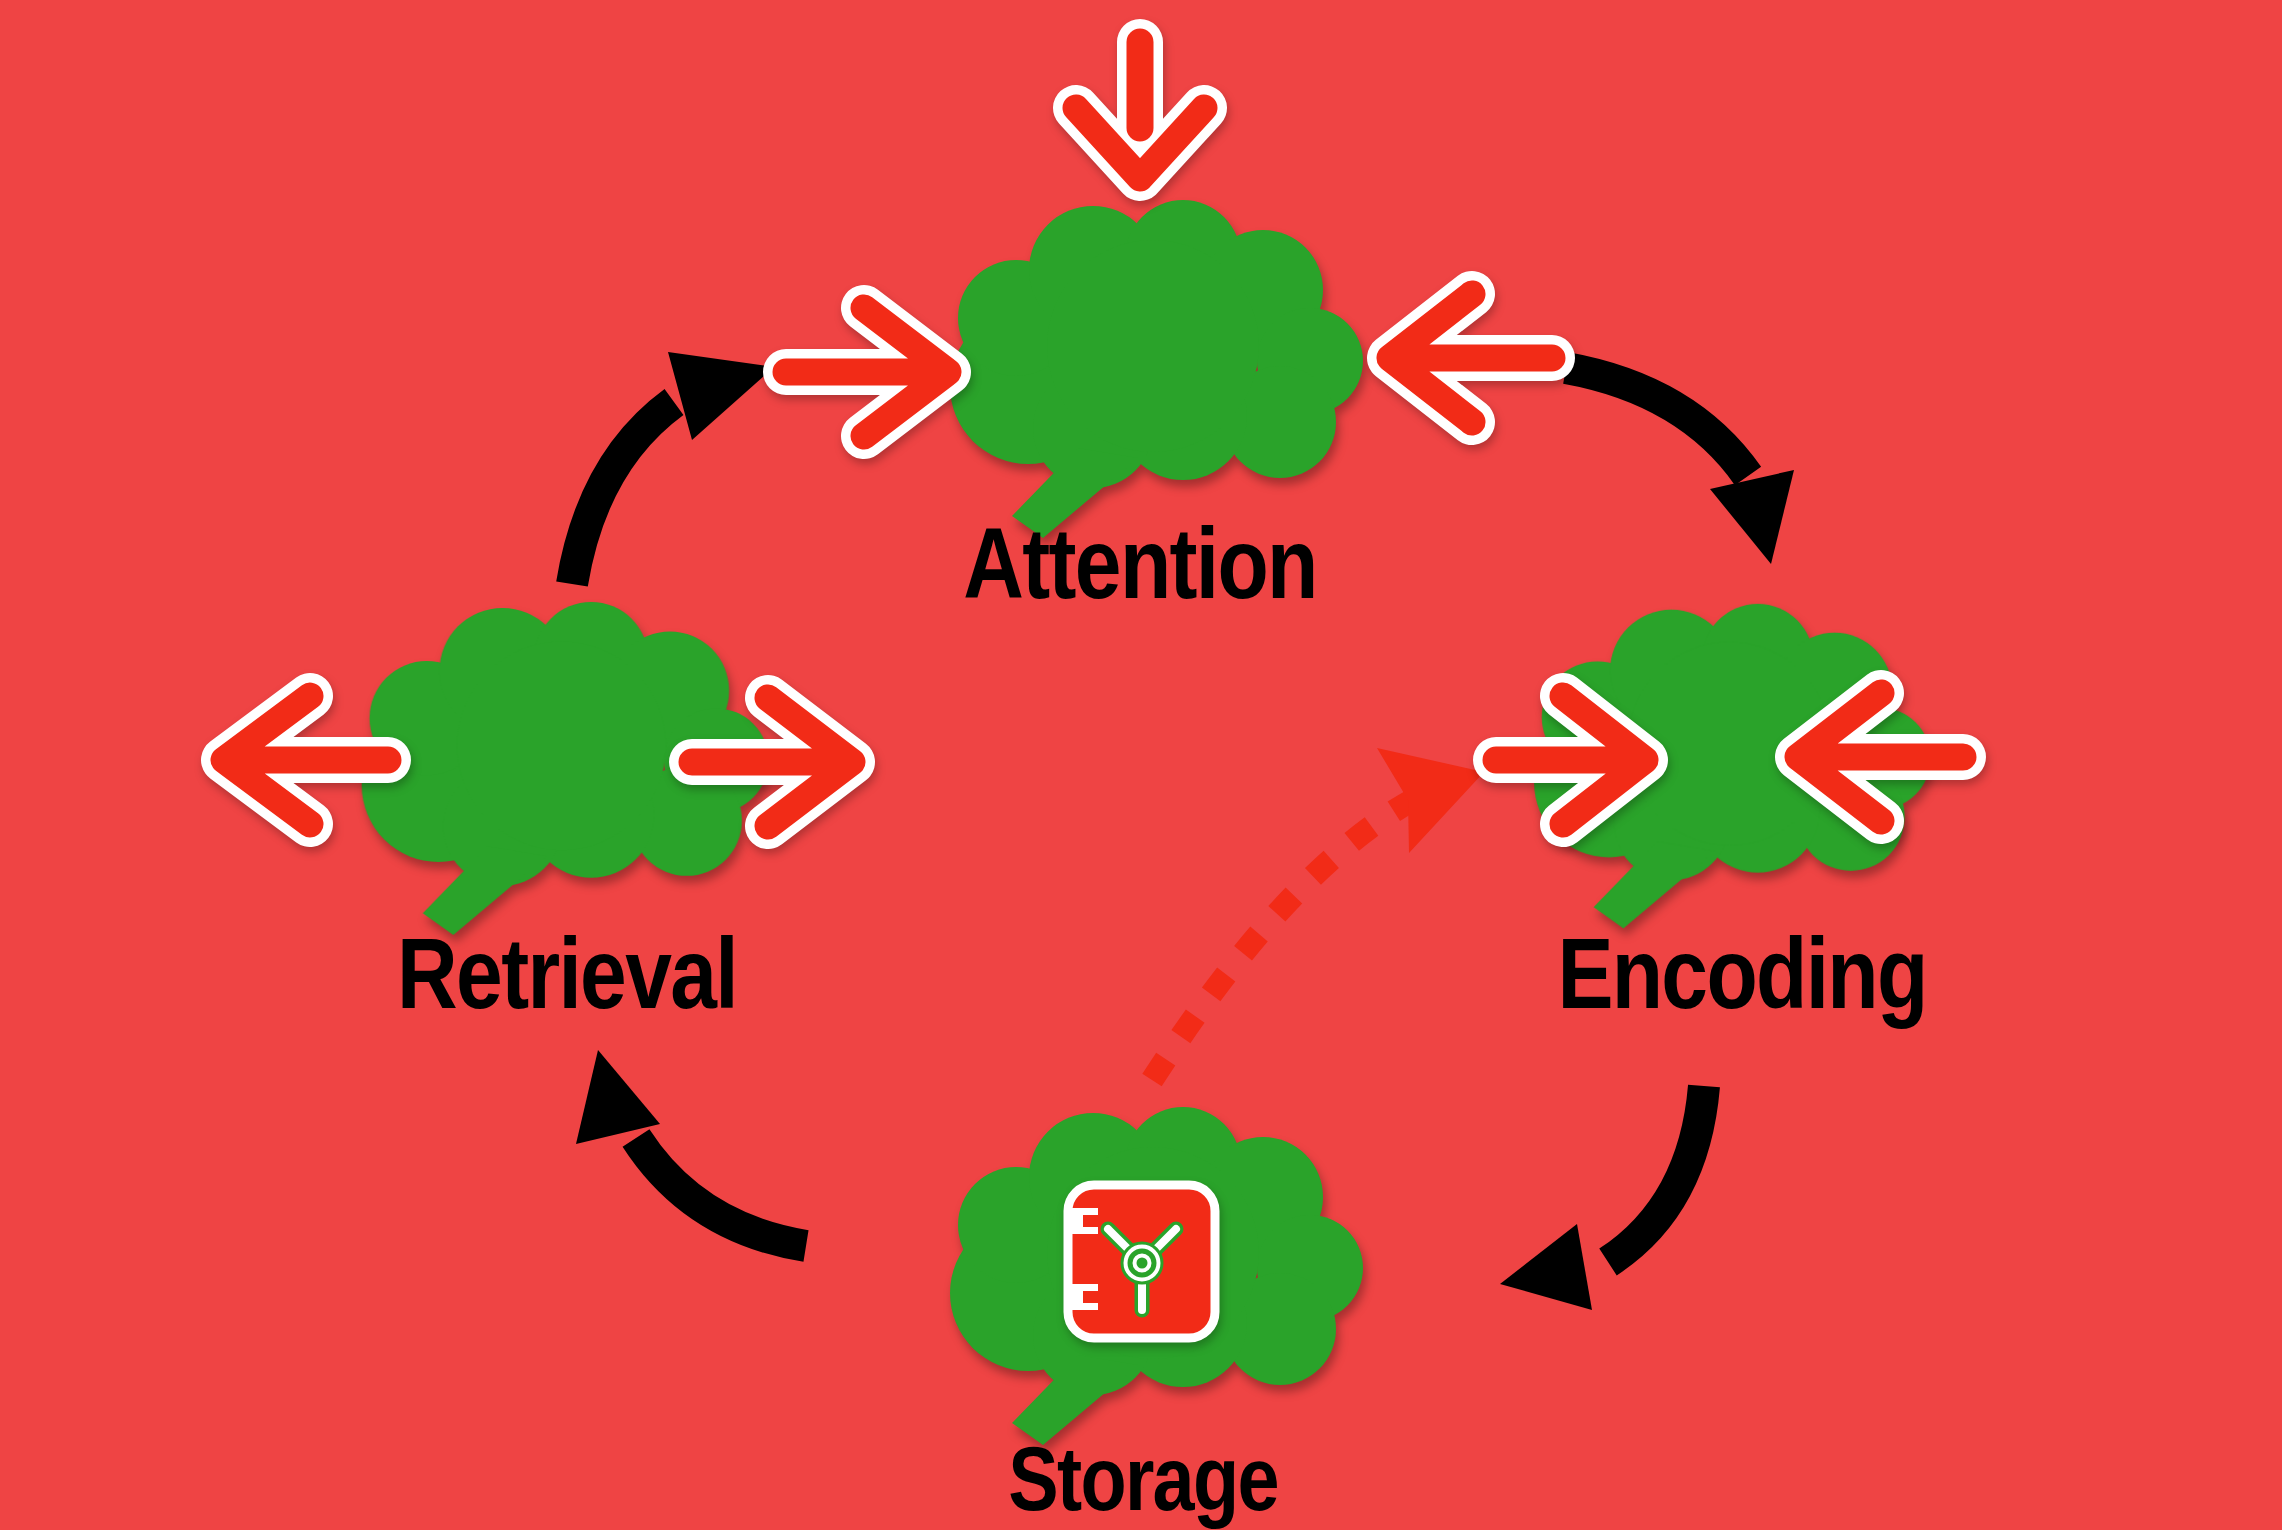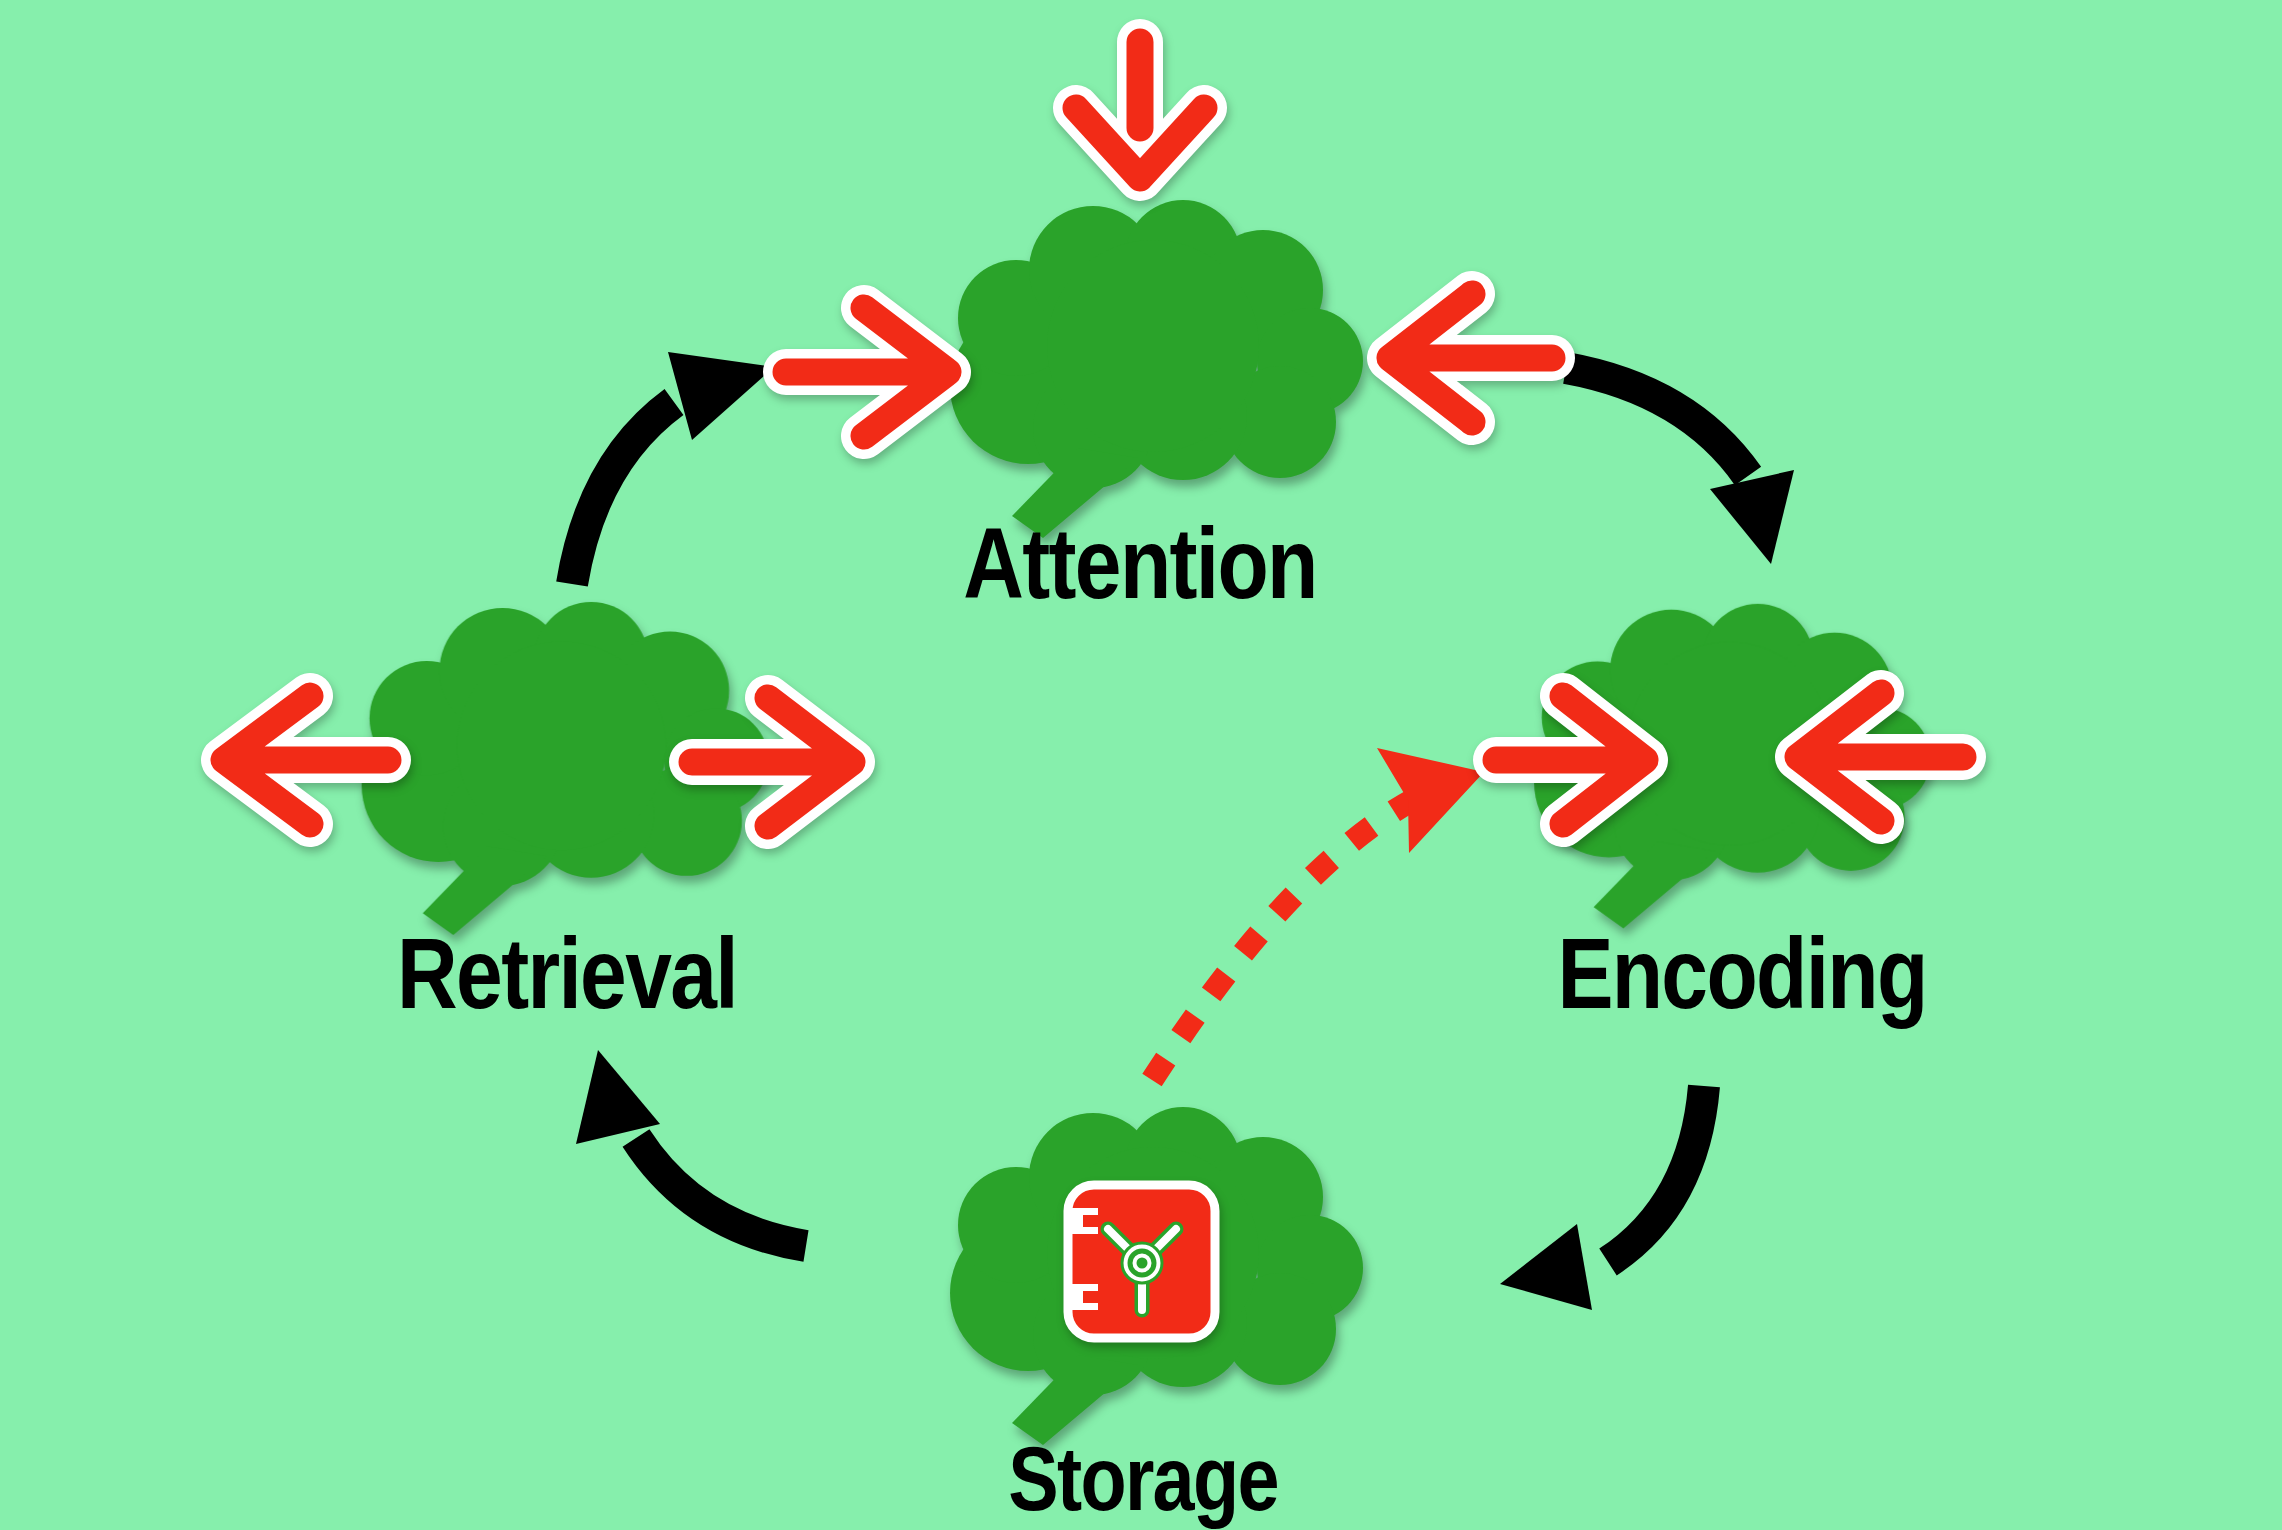--- a/index.html
+++ b/index.html
@@ -1,19 +1,19 @@
 <!DOCTYPE html>
 <html><head>
 <meta charset="utf-8">
 <style>
   html,body{margin:0;padding:0;background:#ffffff;}
   .canvas{
     position:relative;
     width:2282px;height:1530px;
-    background:#86efac;
+    background:#ef4444;
     overflow:hidden;
     font-family:"Liberation Sans", sans-serif;
   }
   .canvas svg{position:absolute;left:0;top:0;}
   .stage-label{
     position:absolute;
     transform:translateX(-50%) scaleX(0.84);
     transform-origin:center top;
     font-weight:bold;
     color:#000;

